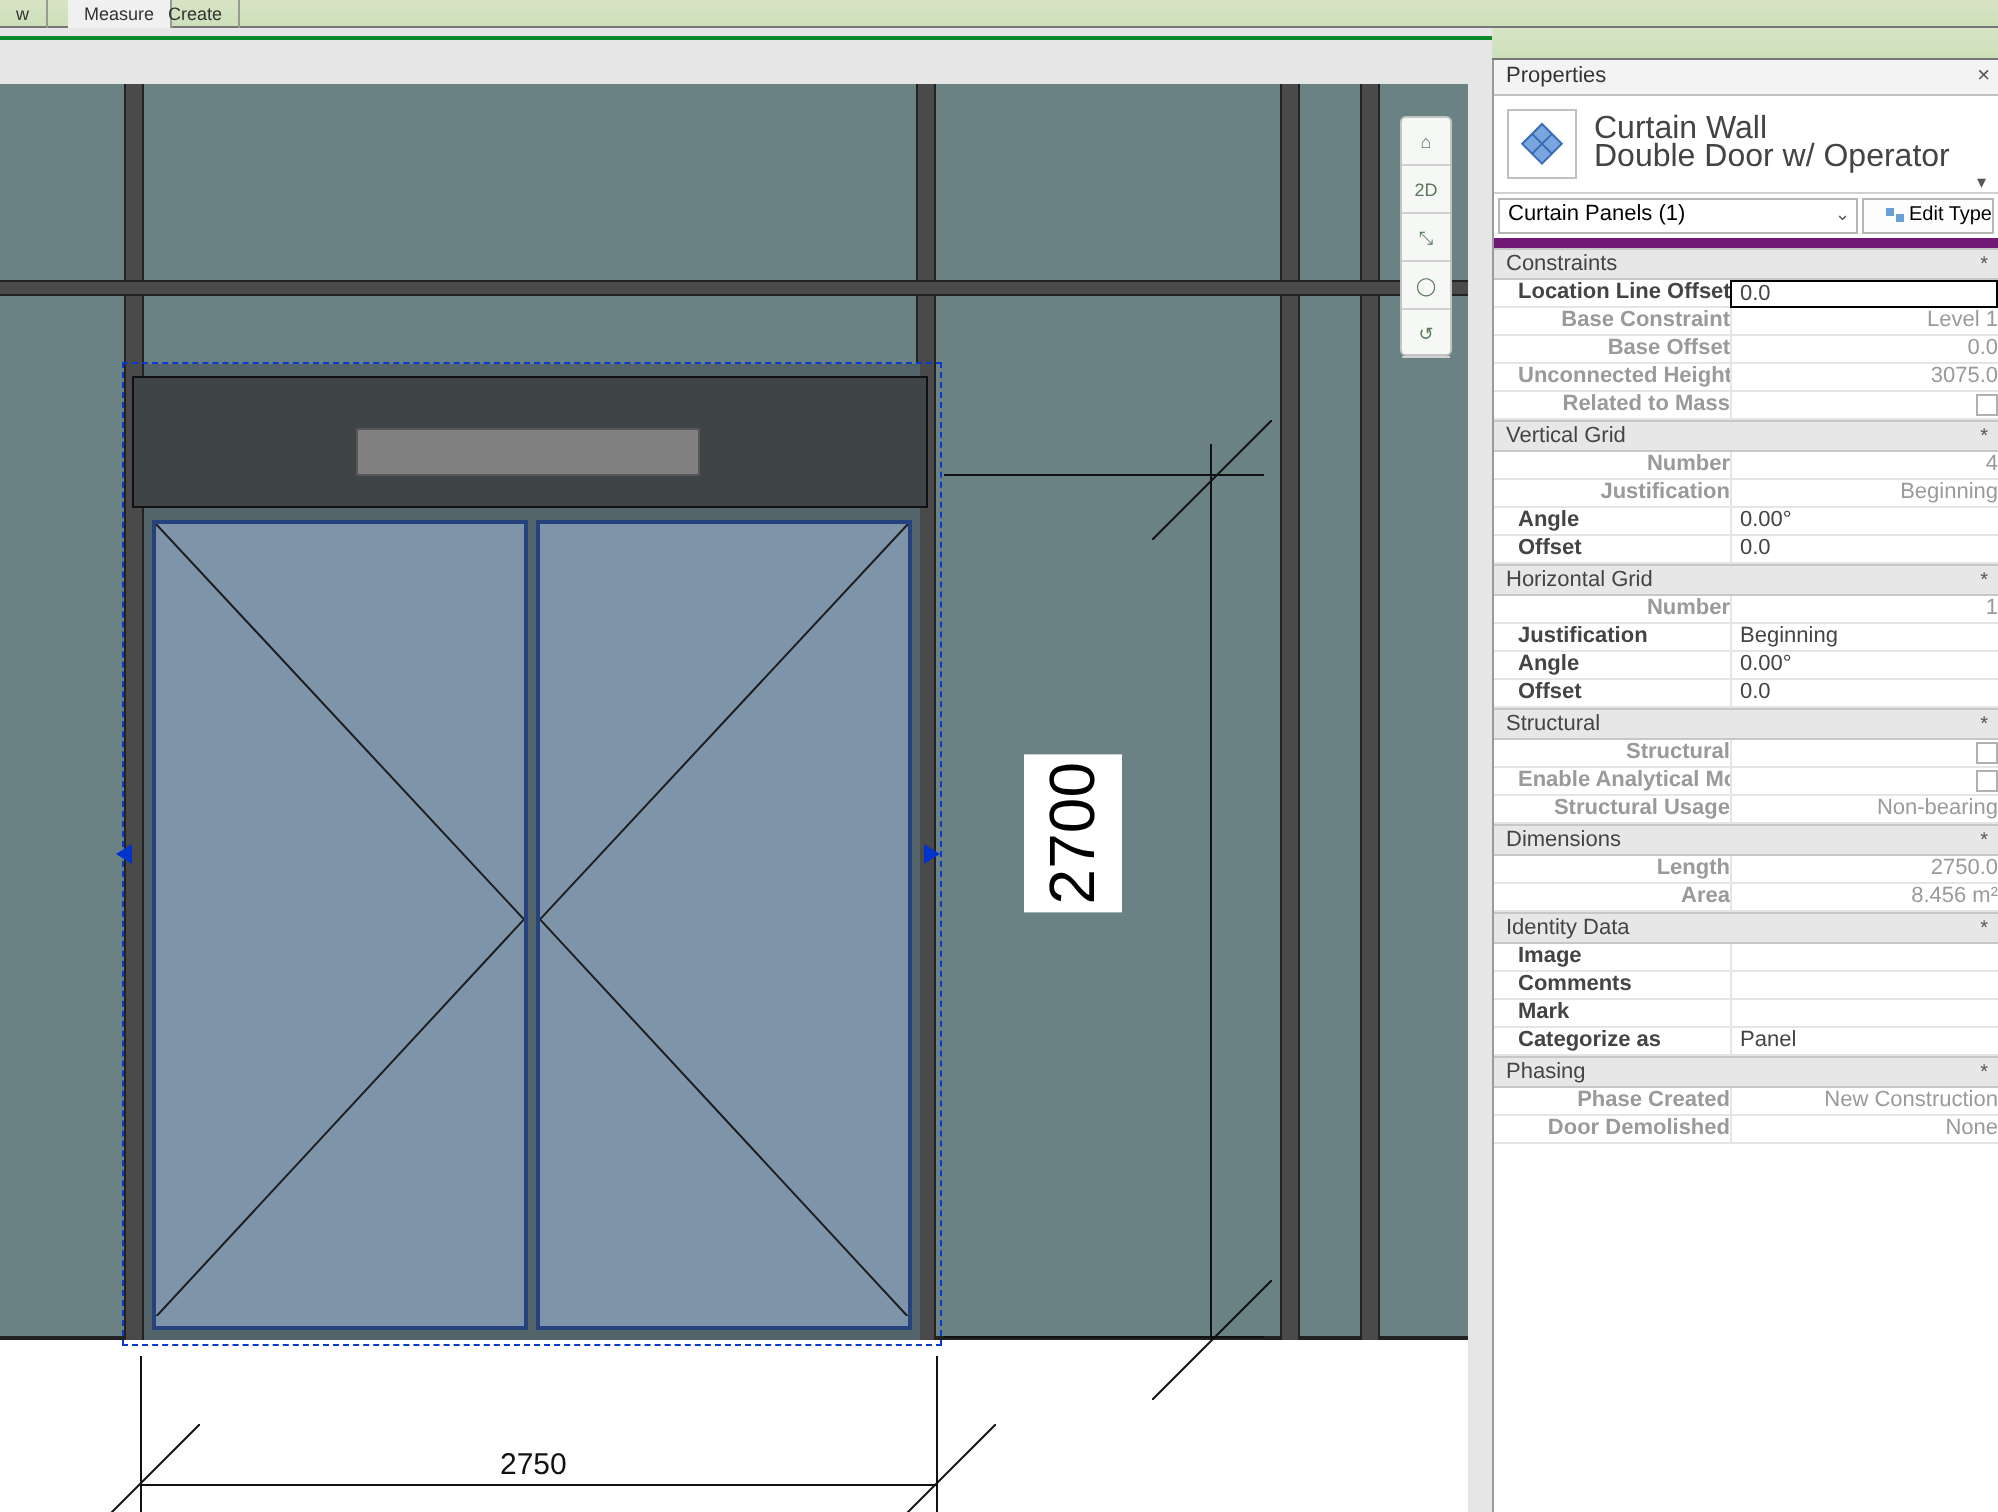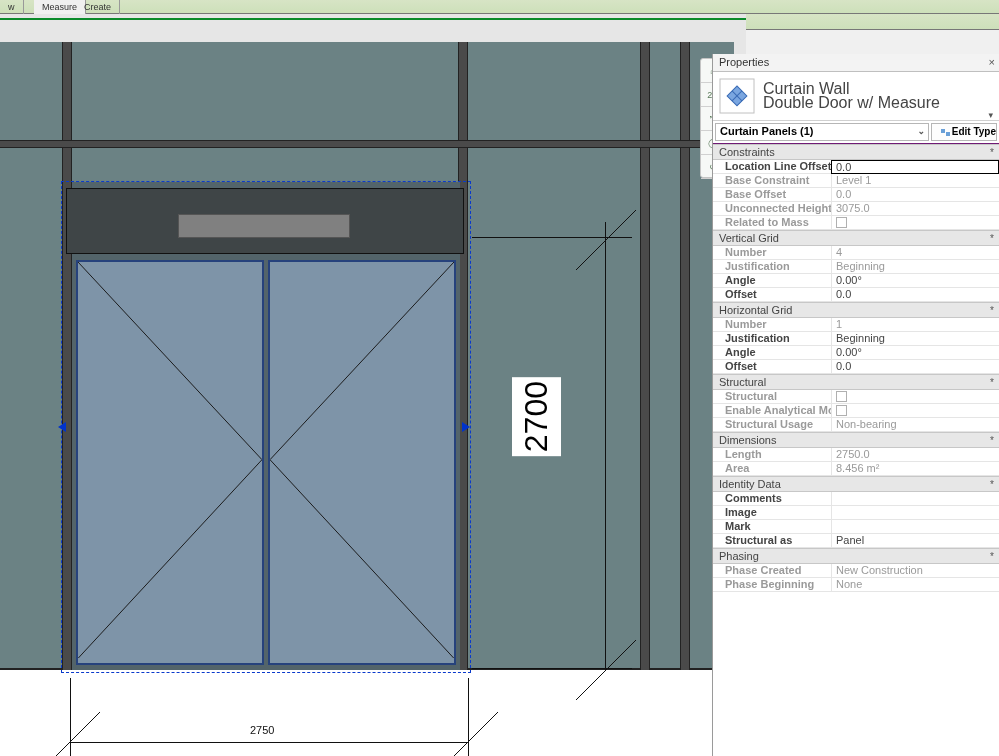--- a/index.html
+++ b/index.html
@@ -27,48 +27,48 @@
   .header-panel { position: absolute; background: #3f4547; border:1px solid #111; }
   .header-inset { position: absolute; background: #808080; border:1px solid #555; }
   .door { position: absolute; background: #7e94a8; border: 2px solid #26427c; }
   .diag { position: absolute; inset:0; }
   .arrow { position:absolute; width:0;height:0; border-top:5px solid transparent; border-bottom:5px solid transparent; }
   .arrow.left { border-right:8px solid #0033cc; }
   .arrow.right { border-left:8px solid #0033cc; }
 
   
   .dim-vert-box { position:absolute; background:#fff; font-size: 32px; font-weight:500; padding:4px 6px; writing-mode: vertical-rl; transform: rotate(180deg); }
-  .dim-h-text { position:absolute; font-size:11px; color:#111; }
+  .dim-h-text { position:absolute; font-size:15px; color:#111; }
   .dim-line { position:absolute; background:#111; }
 
   
   .viewcube { position:absolute; top:44px; right:20px; width:26px; height:120px; background:#f6f8f6; border:1px solid #c4c4c4; border-radius:3px; }
   .viewcube div { height:24px; border-bottom:1px solid #d0d0d0; font-size:9px; text-align:center; line-height:24px; color:#5a7a5a; }
 
   
   .props { position:absolute; top:14px; right:0; width:253px; height:16px; background:linear-gradient(#d7e4c5,#cde0ba); border-bottom:1px solid #777; }
-  .panel { position:absolute; top:30px; right:0; width:287px; bottom:0; background:#fff; border-left:1px solid #9a9a9a; font-size:11px;margin-top:24px; }
+  .panel { position:absolute; top:30px; right:0; width:253px; bottom:0; background:#fff; border-left:1px solid #9a9a9a; font-size:11px; }
   .panel-title { height:18px; background:#f3f3f3; border-bottom:1px solid #bfbfbf; padding:2px 6px; font-size:11px; color:#333; position:relative; }
   .panel-title .x { position:absolute; right:4px; top:2px; font-size:11px; color:#555; }
   .type-sel { display:flex; align-items:center; padding:6px 4px 6px 6px; border-bottom:1px solid #d0d0d0; position:relative; }
   .type-thumb { width:36px; height:36px; margin-right:8px; }
   .type-labels { font-size:16px; color:#444; line-height:14px; }
   .type-caret { position:absolute; right:6px; top:38px; font-size:9px; color:#555; }
-  .filter-row { display:flex; border-bottom:1px solid #701a75;font-weight:bold; }
+  .filter-row { display:flex; border-bottom:5px solid #701a75; }
   .filter-dd { flex:1; border:1px solid #b6b6b6; margin:2px; height:18px; font-size:11px; padding:1px 4px; position:relative; background:#fff; }
   .filter-dd .dd { position:absolute; right:3px; top:2px; font-size:9px; color:#555; }
   .edit-type { width:66px; margin:2px 2px 2px 0; height:18px; border:1px solid #b6b6b6; font-size:10px; text-align:right; line-height:16px; background:#fdfdfd; }
   .edit-type svg { vertical-align:-2px; margin-right:1px; }
   .grid { overflow:auto; }
   .grp { background:#e7e7e7; border-top:1px solid #c7c7c7; border-bottom:1px solid #c7c7c7; padding:1px 6px; font-size:11px; color:#444; position:relative; }
   .grp .exp { position:absolute; right:5px; top:2px; font-size:10px; color:#555; }
   .row { display:flex; height:14px; border-bottom:1px solid #e5e5e5; }
   .row .lab { width:118px; padding-left:12px; color:#444; white-space:nowrap; overflow:hidden;font-weight:bold; }
   .row .val { flex:1; padding-left:4px; border-left:1px solid #e5e5e5; color:#444; white-space:nowrap; overflow:hidden; }
-  .row.ro .lab, .row.ro .val { color:#9a9a9a; }
+  .row.ro .lab, .row.ro .val { color:#9a9a9a;text-align:right; }
   .row.editing .val { border:1px solid #000; background:#fff; height:14px; }
   .chk { display:inline-block; width:11px; height:11px; border:1px solid #b0b0b0; background:#fff; margin-top:1px; }
 </style>
 </head>
 <body>
 
 <div class="app">
 
   <div class="ribbon">
     <span class="ribbon-tab" style="left:0">w</span>
@@ -160,21 +160,21 @@
       <svg class="type-thumb" viewBox="0 0 36 36">
         <rect x="1" y="1" width="34" height="34" fill="#fff" stroke="#c0c0c0"></rect>
         <g transform="translate(18 8) rotate(45)">
          <rect x="0" y="0" width="14" height="14" fill="#7aa6e0" stroke="#3a6bb5"></rect>
          <line x1="7" y1="0" x2="7" y2="14" stroke="#3a6bb5"></line>
          <line x1="0" y1="7" x2="14" y2="7" stroke="#3a6bb5"></line>
         </g>
       </svg>
       <div class="type-labels">
         <div>Curtain Wall</div>
-        <div>Double Door w/ Measure</div>
+        <div>Double Door w/ Operator</div>
       </div>
       <span class="type-caret">▾</span>
     </div>
     <div class="filter-row">
       <div class="filter-dd">
         <span>Curtain Panels (1)</span>
         <span class="dd">⌄</span>
       </div>
       <div class="edit-type">
         <svg width="10" height="10">
@@ -256,40 +256,40 @@
         <div class="row ro">
           <div class="lab">Length</div>
           <div class="val">2750.0</div>
         </div>
         <div class="row ro">
           <div class="lab">Area</div>
           <div class="val">8.456 m²</div>
         </div>
         <div class="grp">Identity Data<span class="exp">*</span></div>
         <div class="row">
+          <div class="lab">Image</div>
+          <div class="val"></div>
+        </div>
+        <div class="row">
           <div class="lab">Comments</div>
           <div class="val"></div>
         </div>
         <div class="row">
-          <div class="lab">Image</div>
-          <div class="val"></div>
-        </div>
-        <div class="row">
           <div class="lab">Mark</div>
           <div class="val"></div>
         </div>
         <div class="row">
-          <div class="lab">Structural as</div>
+          <div class="lab">Categorize as</div>
           <div class="val">Panel</div>
         </div>
         <div class="grp">Phasing<span class="exp">*</span></div>
         <div class="row ro">
           <div class="lab">Phase Created</div>
           <div class="val">New Construction</div>
         </div>
         <div class="row ro">
-          <div class="lab">Phase Beginning</div>
+          <div class="lab">Door Demolished</div>
           <div class="val">None</div>
         </div>
       </div>
   </div>
 
 </div>
 
 </body></html>

